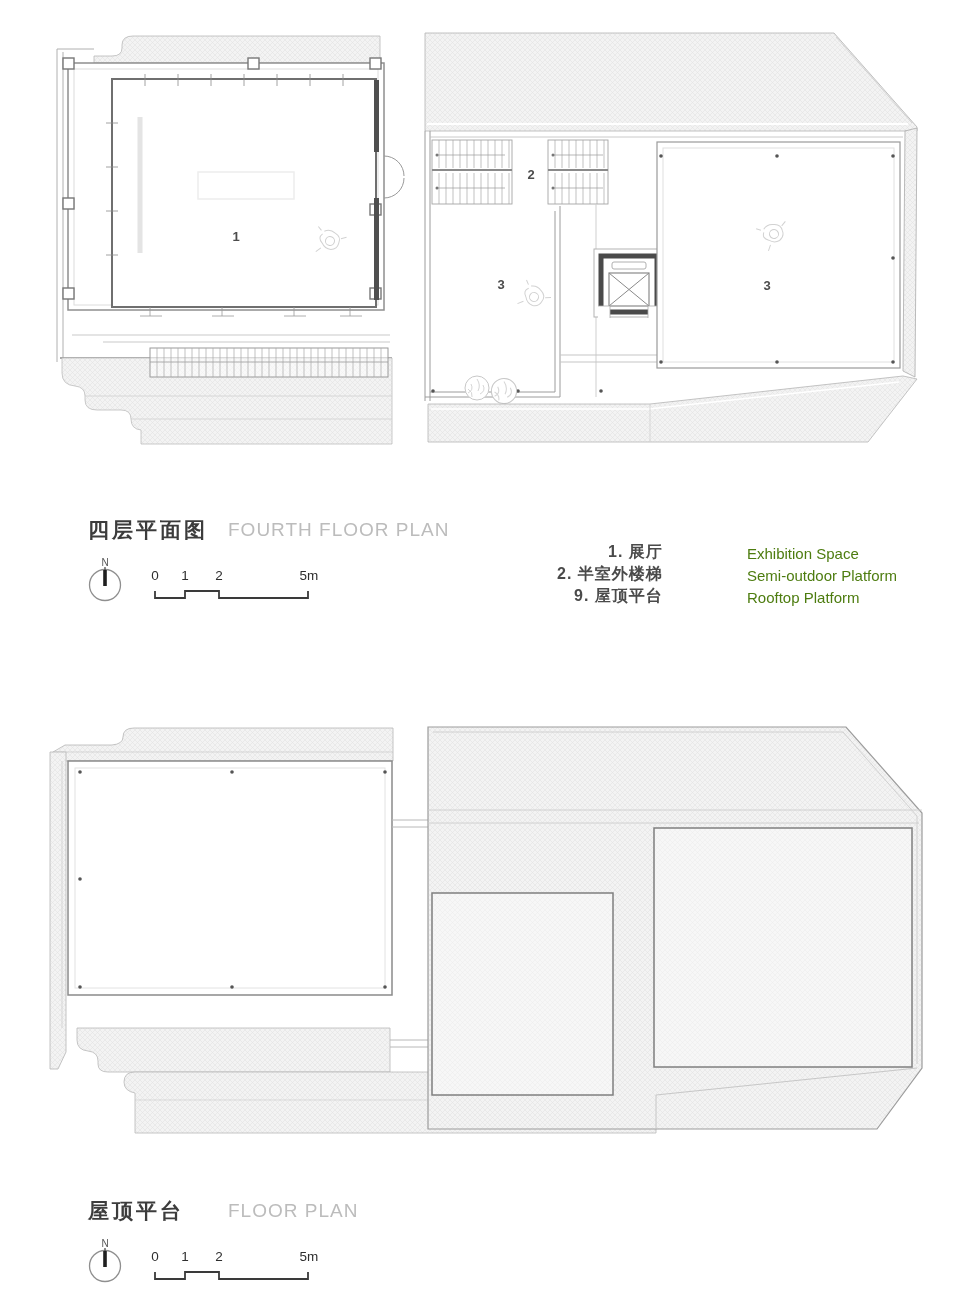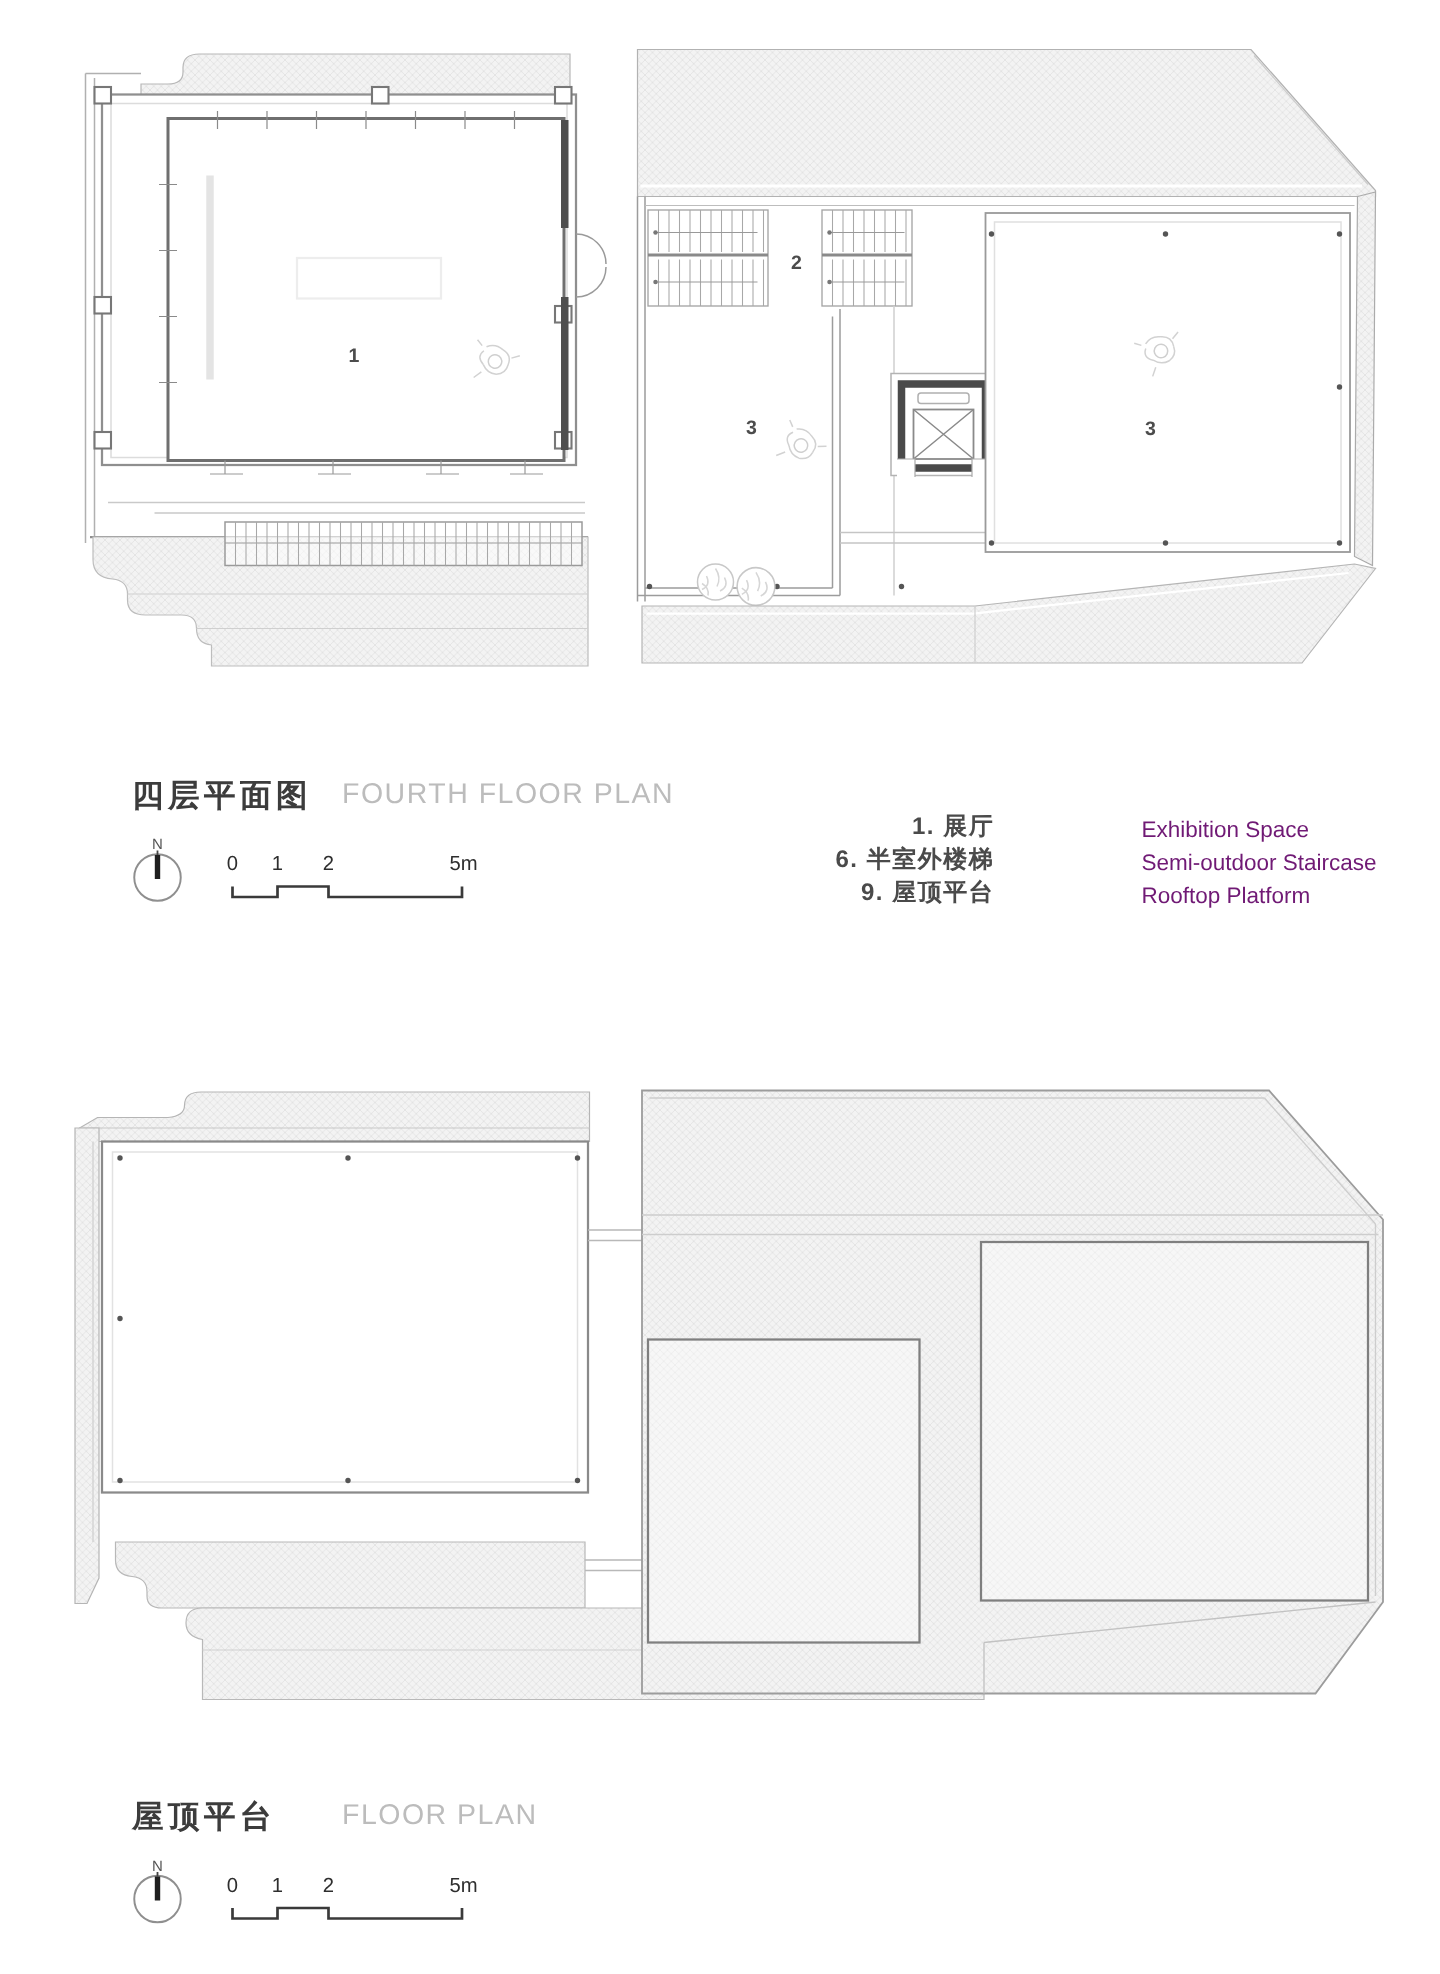--- a/index.html
+++ b/index.html
@@ -1,21 +1,21 @@
 <!DOCTYPE html>
 <html><head>
 <meta charset="utf-8">
 <style>
   html,body{margin:0;padding:0;background:#ffffff;}
   body{width:960px;height:1316px;position:relative;font-family:"Liberation Sans","DejaVu Sans",sans-serif;overflow:hidden;}
   .abs{position:absolute;}
   .title-cn{font-size:21px;font-weight:700;color:#3c3c3c;letter-spacing:3px;text-align:center;}
   .title-en{font-size:19px;font-weight:400;color:#bcbcbc;letter-spacing:1px;text-align:center;}
   .legend-cn div{font-size:16px;font-weight:700;color:#4a4a4a;line-height:22px;letter-spacing:1px;text-align:right;}
-  .legend-en div{font-size:15px;color:#701a75;line-height:22px;margin-left:14px;}
+  .legend-en div{font-size:15px;color:#4d7c0f;line-height:22px;}
   svg{display:block;}
   svg text{font-family:"Liberation Sans","DejaVu Sans",sans-serif;}
   .room-label{font-size:13px;font-weight:700;fill:#4c4c4c;}
   .key-num{font-size:13.5px;fill:#2e2e2e;}
   .key-n{font-size:10px;fill:#555;}
 </style>
 </head>
 <body>
 
 <svg class="abs" style="left:0;top:0" width="960" height="470" viewBox="0 0 960 470">
@@ -151,26 +151,26 @@
     <text class="key-num" x="71" y="26" text-anchor="middle">0</text>
     <text class="key-num" x="101" y="26" text-anchor="middle">1</text>
     <text class="key-num" x="135" y="26" text-anchor="middle">2</text>
     <text class="key-num" x="225" y="26" text-anchor="middle">5m</text>
     <path d="M71,37 V44 H101 V37 H135 V44 H224 V37" fill="none" stroke="#3a3a3a" stroke-width="1.8"></path>
   </g>
 </svg>
 
 <div class="abs legend-cn" style="left:557px;top:541px">
   <div>1. 展厅</div>
-  <div>6. 半室外楼梯</div>
+  <div>2. 半室外楼梯</div>
   <div>9. 屋顶平台</div>
 </div>
 <div class="abs legend-en" style="left:747px;top:543px">
   <div>Exhibition Space</div>
-  <div>Semi-outdoor Staircase</div>
+  <div>Semi-outdoor Platform</div>
   <div>Rooftop Platform</div>
 </div>
 
 <svg class="abs" style="left:0;top:700px" width="960" height="470" viewBox="0 700 960 470">
   <defs>
     <pattern id="hatchB" patternUnits="userSpaceOnUse" width="5" height="5">
       <rect width="5" height="5" fill="#f3f3f3"></rect>
       <path d="M0,0 L5,5 M5,0 L0,5" stroke="#e3e3e3" stroke-width="0.6"></path>
     </pattern>
     <pattern id="hatchL" patternUnits="userSpaceOnUse" width="5" height="5">

